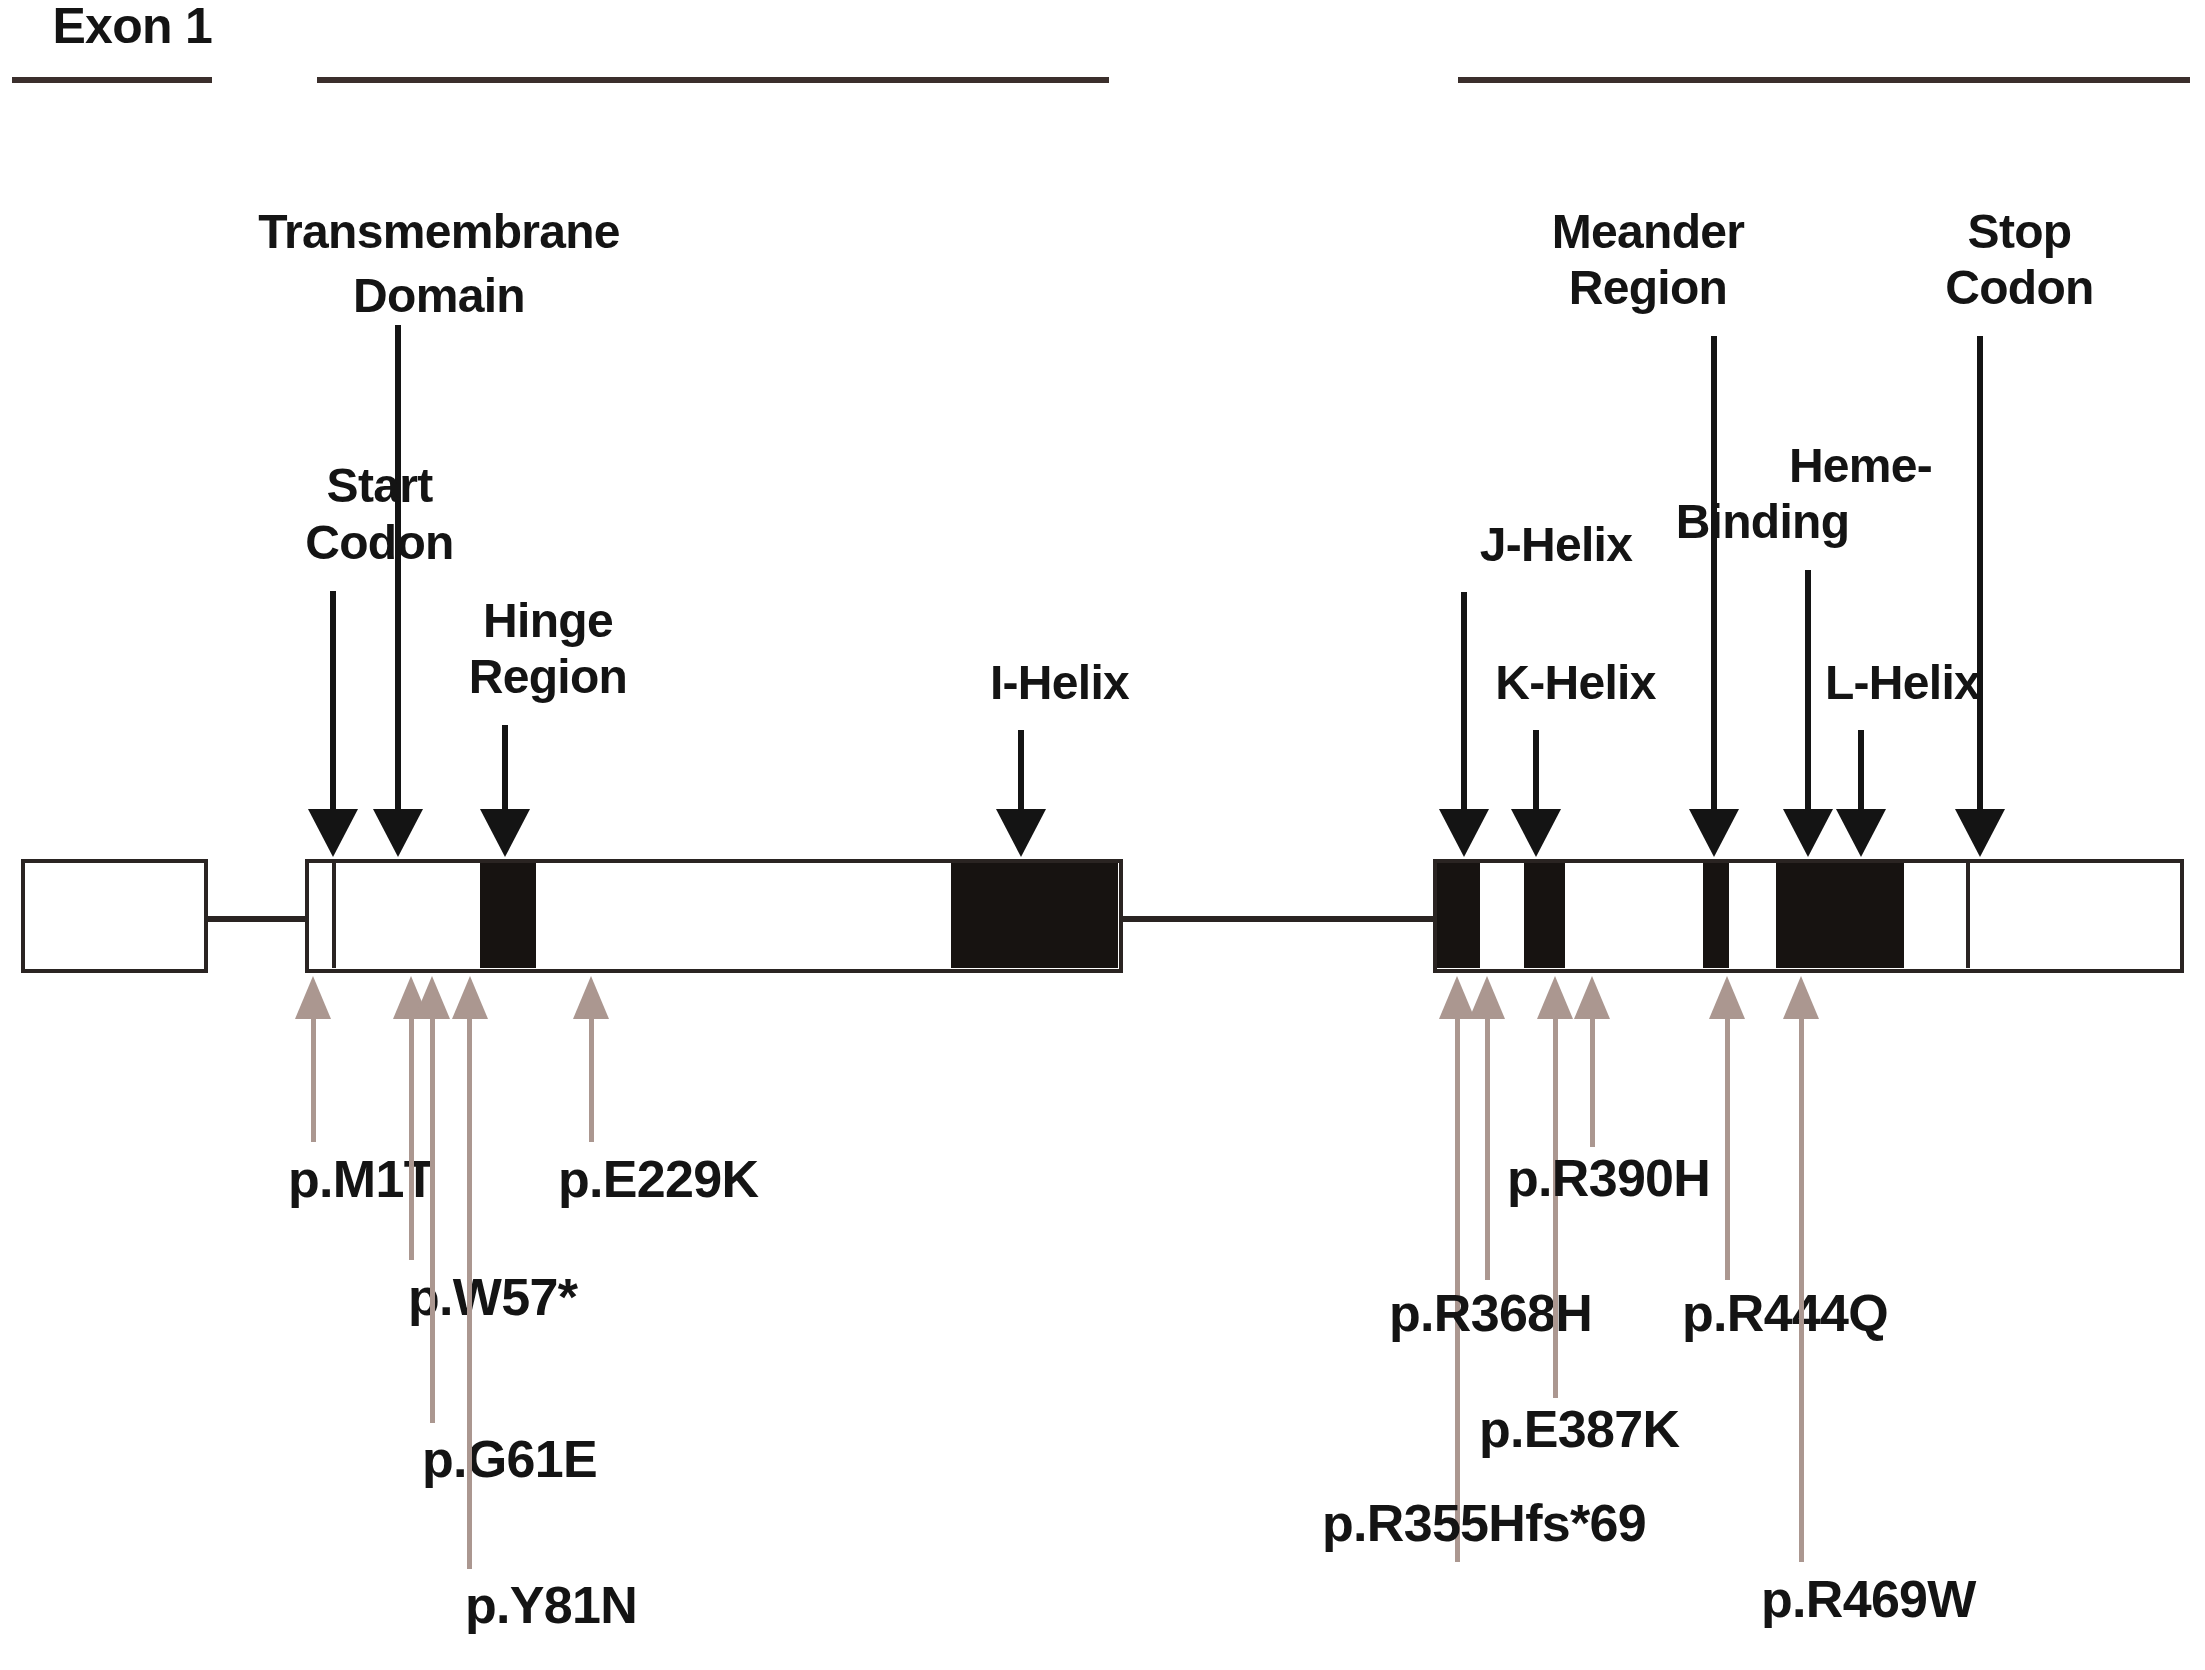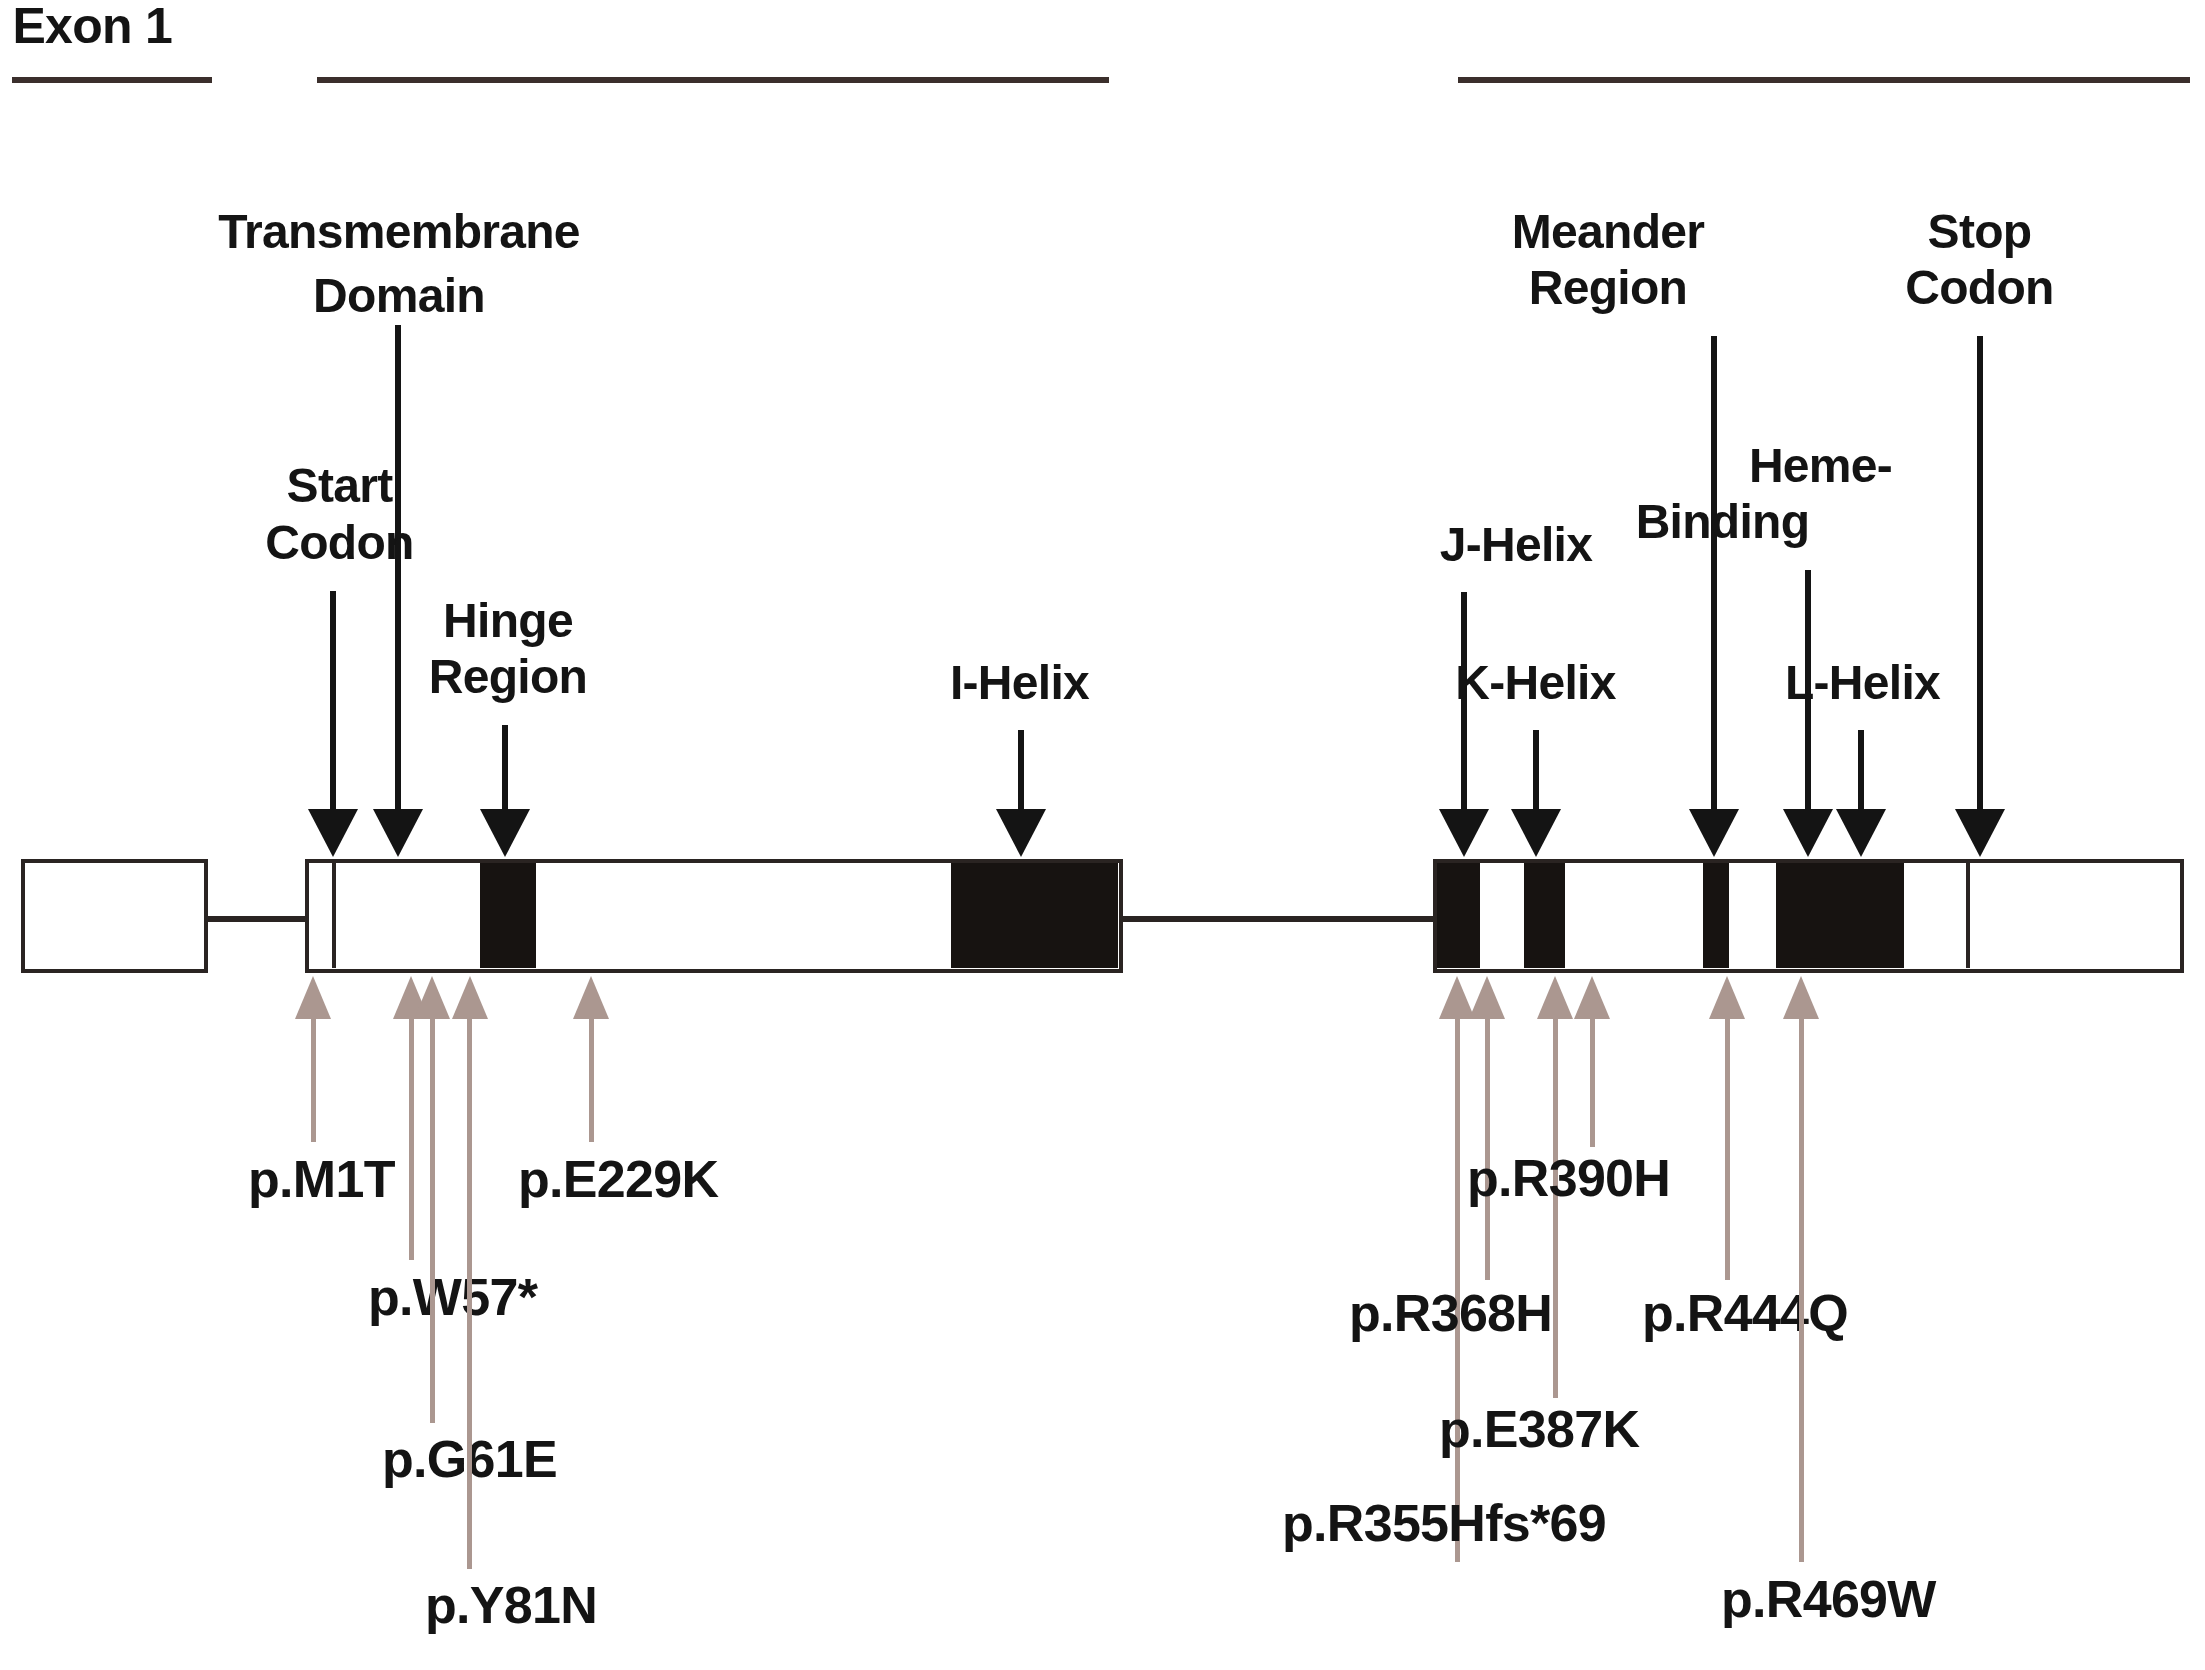--- a/index.html
+++ b/index.html
@@ -14,20 +14,21 @@
     background: #ffffff;
     font-family: "Liberation Sans", sans-serif;
     overflow: hidden;
   }
   .txt {
     position: absolute;
     font-weight: bold;
     color: #141414;
     white-space: pre;
     line-height: 1.06;
+    margin-left: 40px;
   }
   .exon-head {
     font-size: 50px;
     letter-spacing: -0.7px;
   }
   .exon-rule {
     position: absolute;
     height: 6.2px;
     background: #3b2f2c;
   }

